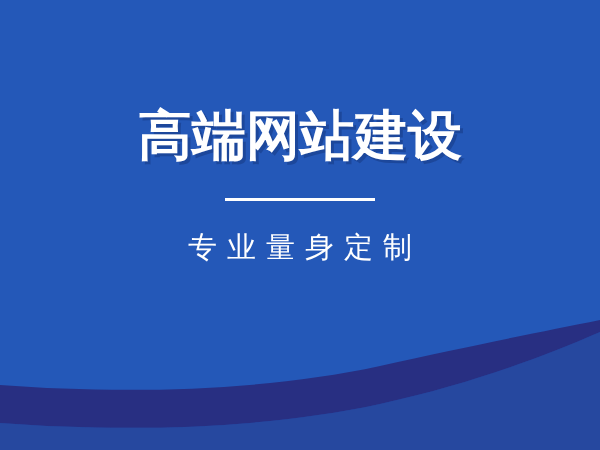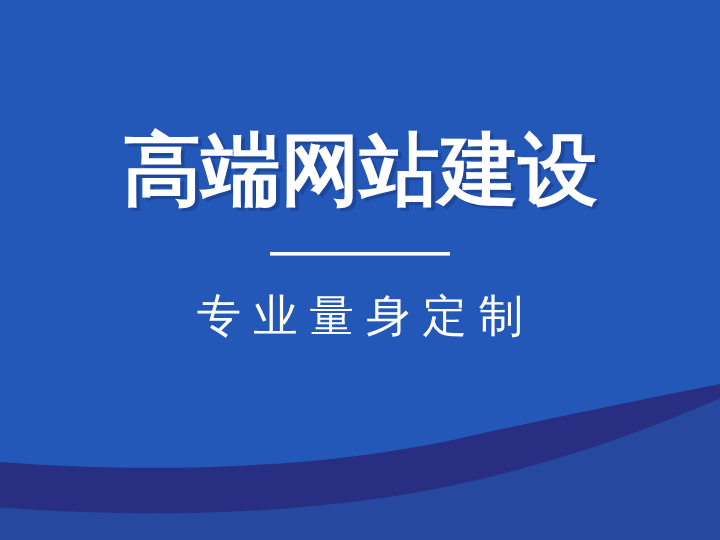--- a/index.html
+++ b/index.html
@@ -36,41 +36,41 @@
     display: flex;
     flex-direction: column;
     align-items: center;
     justify-content: flex-start;
     z-index: 2;
   }
   .title {
     margin: 0;
     padding: 0;
     margin-top: 108px;
-    font-size: 66px;
+    font-size: 54px;
     line-height: 1;
     font-weight: 700;
     color: #ffffff;
     letter-spacing: 0px;
     white-space: nowrap;
     text-shadow: 3px 3px 0 rgba(20, 52, 120, 0.45);
   }
   .divider {
     margin-top: 36px;
     width: 150px;
     height: 3px;
     background: #ffffff;
     border: 0;
     padding: 0;
   }
   .subtitle {
     margin: 0;
     padding: 0;
     margin-top: 32px;
-    font-size: 37px;
+    font-size: 29px;
     line-height: 1;
     font-weight: 400;
     color: #ffffff;
     letter-spacing: 10px;
     text-indent: 10px;
     white-space: nowrap;
   }
 </style>
 </head>
 <body>

